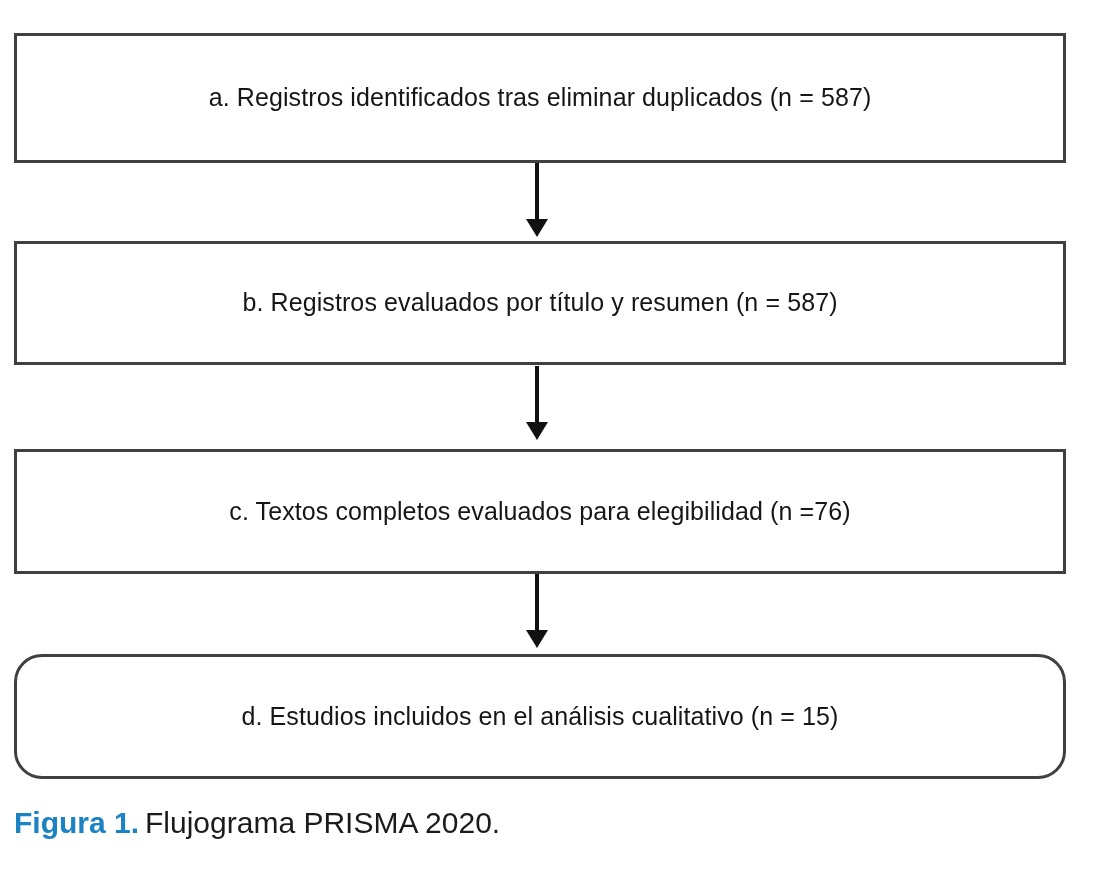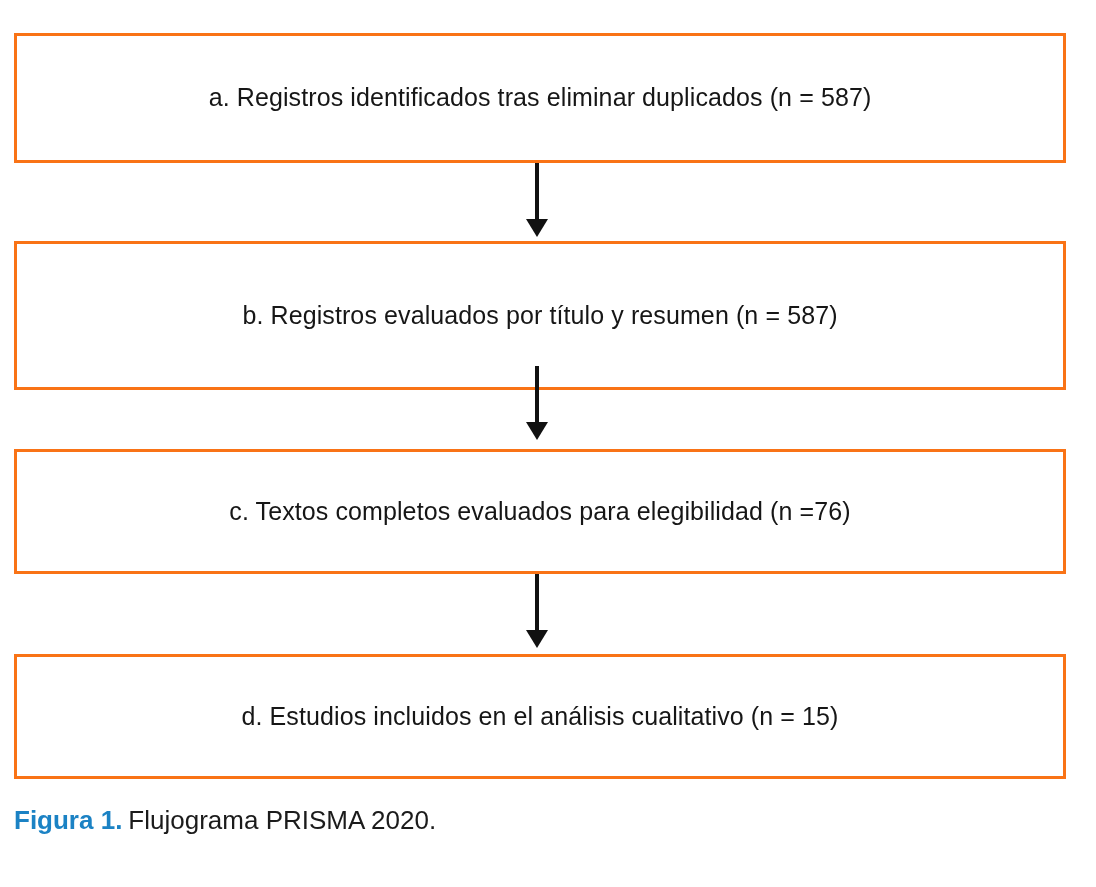--- a/index.html
+++ b/index.html
@@ -18,38 +18,38 @@
     position: relative;
     width: 1096px;
     height: 887px;
     box-sizing: border-box;
   }
   .flow-box {
     position: absolute;
     left: 14px;
     width: 1052px;
     box-sizing: border-box;
-    border: 3px solid #f97316;
+    border: 3px solid #404040;
     background: #ffffff;
     display: flex;
     align-items: center;
     justify-content: center;
     text-align: center;
   }
   .flow-box .box-label {
     font-size: 25px;
     line-height: 1.25;
     letter-spacing: 0.1px;
     color: #161616;
     padding: 0 24px;
   }
   #box-a { top: 33px;  height: 130px; }
-  #box-b { top: 241px; height: 149px; }
+  #box-b { top: 241px; height: 124px; }
   #box-c { top: 449px; height: 125px; }
-  #box-d { top: 654px; height: 125px; }
+  #box-d { top: 654px; height: 125px; border-radius: 28px; }
 
   .arrow {
     position: absolute;
     left: 535px;
     width: 4px;
     background: #111111;
   }
   #arrow-1 { top: 163px; height: 58px; }
   #arrow-2 { top: 366px; height: 58px; }
   #arrow-3 { top: 574px; height: 58px; }
@@ -62,21 +62,21 @@
     height: 0;
     border-left: 11px solid transparent;
     border-right: 11px solid transparent;
     border-top: 18px solid #111111;
   }
 
   .caption {
     position: absolute;
     left: 14px;
     top: 805px;
-    font-size: 26px;
+    font-size: 30px;
     line-height: 1.2;
     white-space: nowrap;
   }
   .caption .caption-label {
     color: #1b82c4;
     font-weight: bold;
   }
   .caption .caption-text {
     color: #1b1b1b;
     margin-left: 6px;

